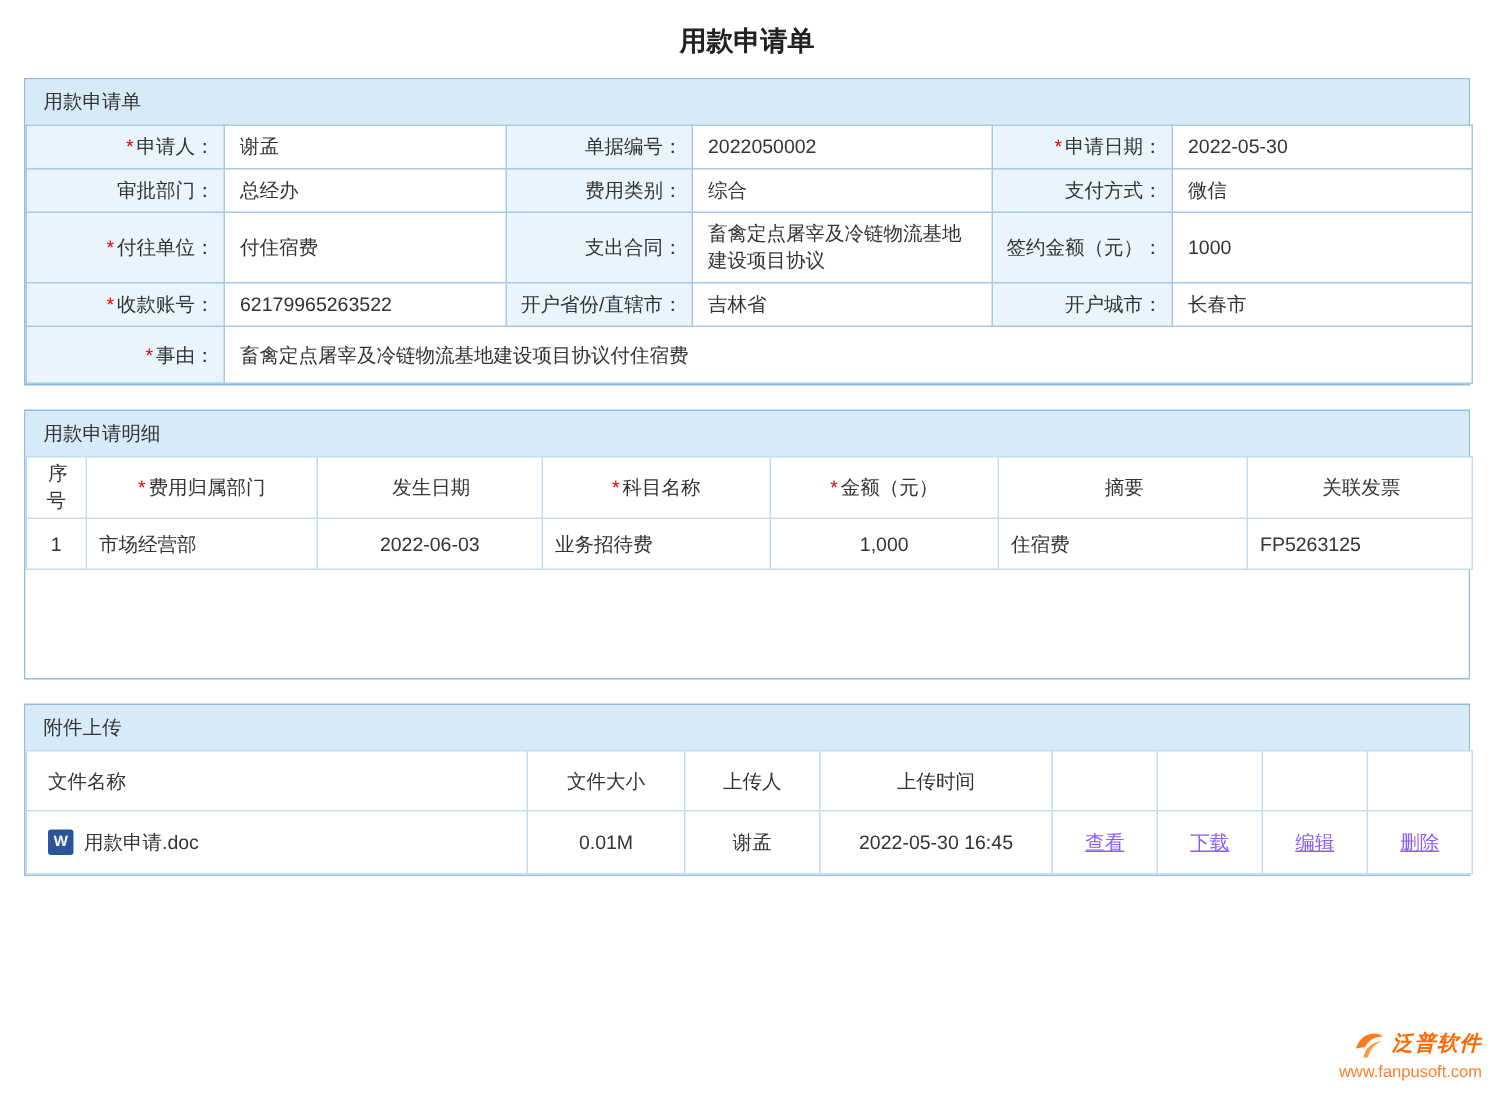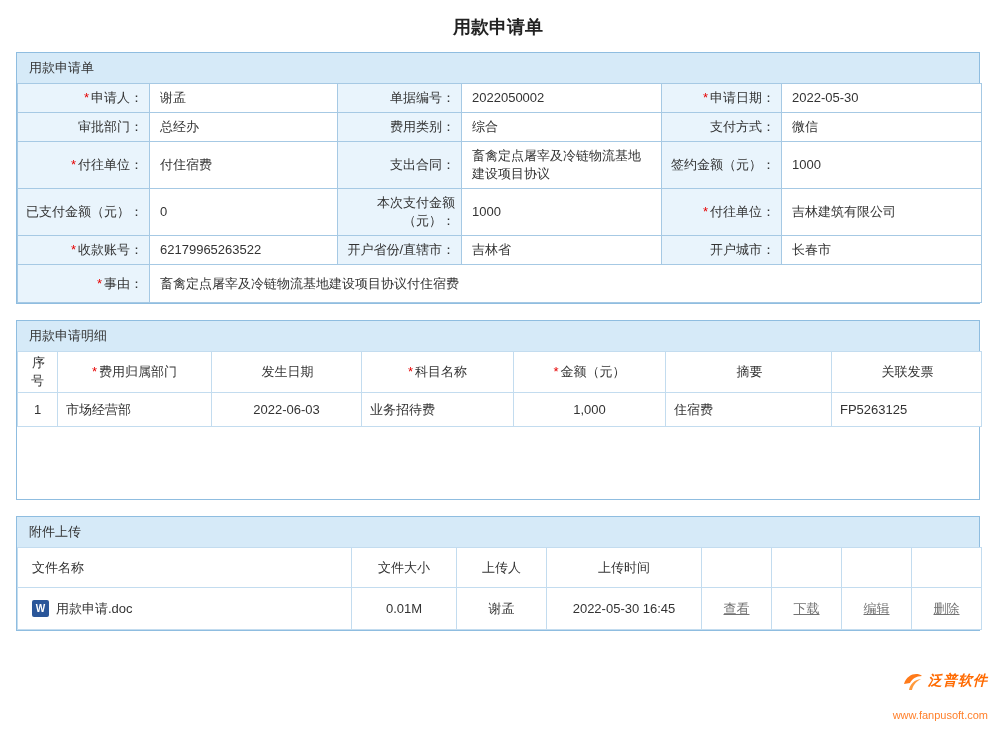--- a/index.html
+++ b/index.html
@@ -38,27 +38,27 @@
   
   .att-table th { height: 40px; }
   .att-table td { height: 42px; }
   .att-table th.l { text-align: left; padding-left: 14px; margin-top: 44px; }
   .file-cell { display: flex; align-items: center; gap: 7px; padding-left: 6px; }
   .word-icon {
     display: inline-block; width: 17px; height: 17px; background: #2a5699;
     color: #fff; font-size: 10px; font-weight: bold; text-align: center;
     line-height: 17px; border-radius: 2px; flex: 0 0 auto;
   }
-  .act-link { color: #737373; text-decoration: underline; cursor: pointer; }
+  .act-link { color: #8b5cf6; text-decoration: underline; cursor: pointer; }
   
   .watermark { position: absolute; right: 8px; bottom: 10px; text-align: right; pointer-events: none; }
   .wm-brand-row { display: flex; align-items: center; justify-content: flex-end; gap: 3px; }
   .wm-brand { font-size: 14px; font-weight: bold; font-style: italic; color: #ff6a00; letter-spacing: 1px; white-space: nowrap; }
   .wm-logo { display: inline-block; width: 24px; height: 24px; }
-  .wm-url { font-size: 11px; color: #ff7f2a; margin-top: 16px; }
+  .wm-url { font-size: 11px; color: #ff7f2a; margin-top: 1px; }
 </style>
 </head>
 <body>
 
 <div class="page-title">用款申请单</div>
 
 <div class="panel">
   <div class="panel-header">用款申请单</div>
   <table class="form-table">
     <colgroup>
@@ -86,28 +86,20 @@
         <td class="lbl"><span class="req"></span><span>支付方式：</span></td>
         <td class="val">微信</td>
       </tr>
       <tr>
         <td class="lbl"><span class="req">*</span><span>付往单位：</span></td>
         <td class="val">付住宿费</td>
         <td class="lbl"><span class="req"></span><span>支出合同：</span></td>
         <td class="val">畜禽定点屠宰及冷链物流基地建设项目协议</td>
         <td class="lbl"><span class="req"></span><span>签约金额（元）：</span></td>
         <td class="val">1000</td>
-      </tr>
-      <tr>
-        <td class="lbl"><span class="req"></span><span>已支付金额（元）：</span></td>
-        <td class="val">0</td>
-        <td class="lbl"><span class="req"></span><span>本次支付金额（元）：</span></td>
-        <td class="val">1000</td>
-        <td class="lbl"><span class="req">*</span><span>付往单位：</span></td>
-        <td class="val">吉林建筑有限公司</td>
       </tr>
       <tr>
         <td class="lbl"><span class="req">*</span><span>收款账号：</span></td>
         <td class="val">62179965263522</td>
         <td class="lbl"><span class="req"></span><span>开户省份/直辖市：</span></td>
         <td class="val">吉林省</td>
         <td class="lbl"><span class="req"></span><span>开户城市：</span></td>
         <td class="val">长春市</td>
       </tr>
       <tr style="height:38px">

